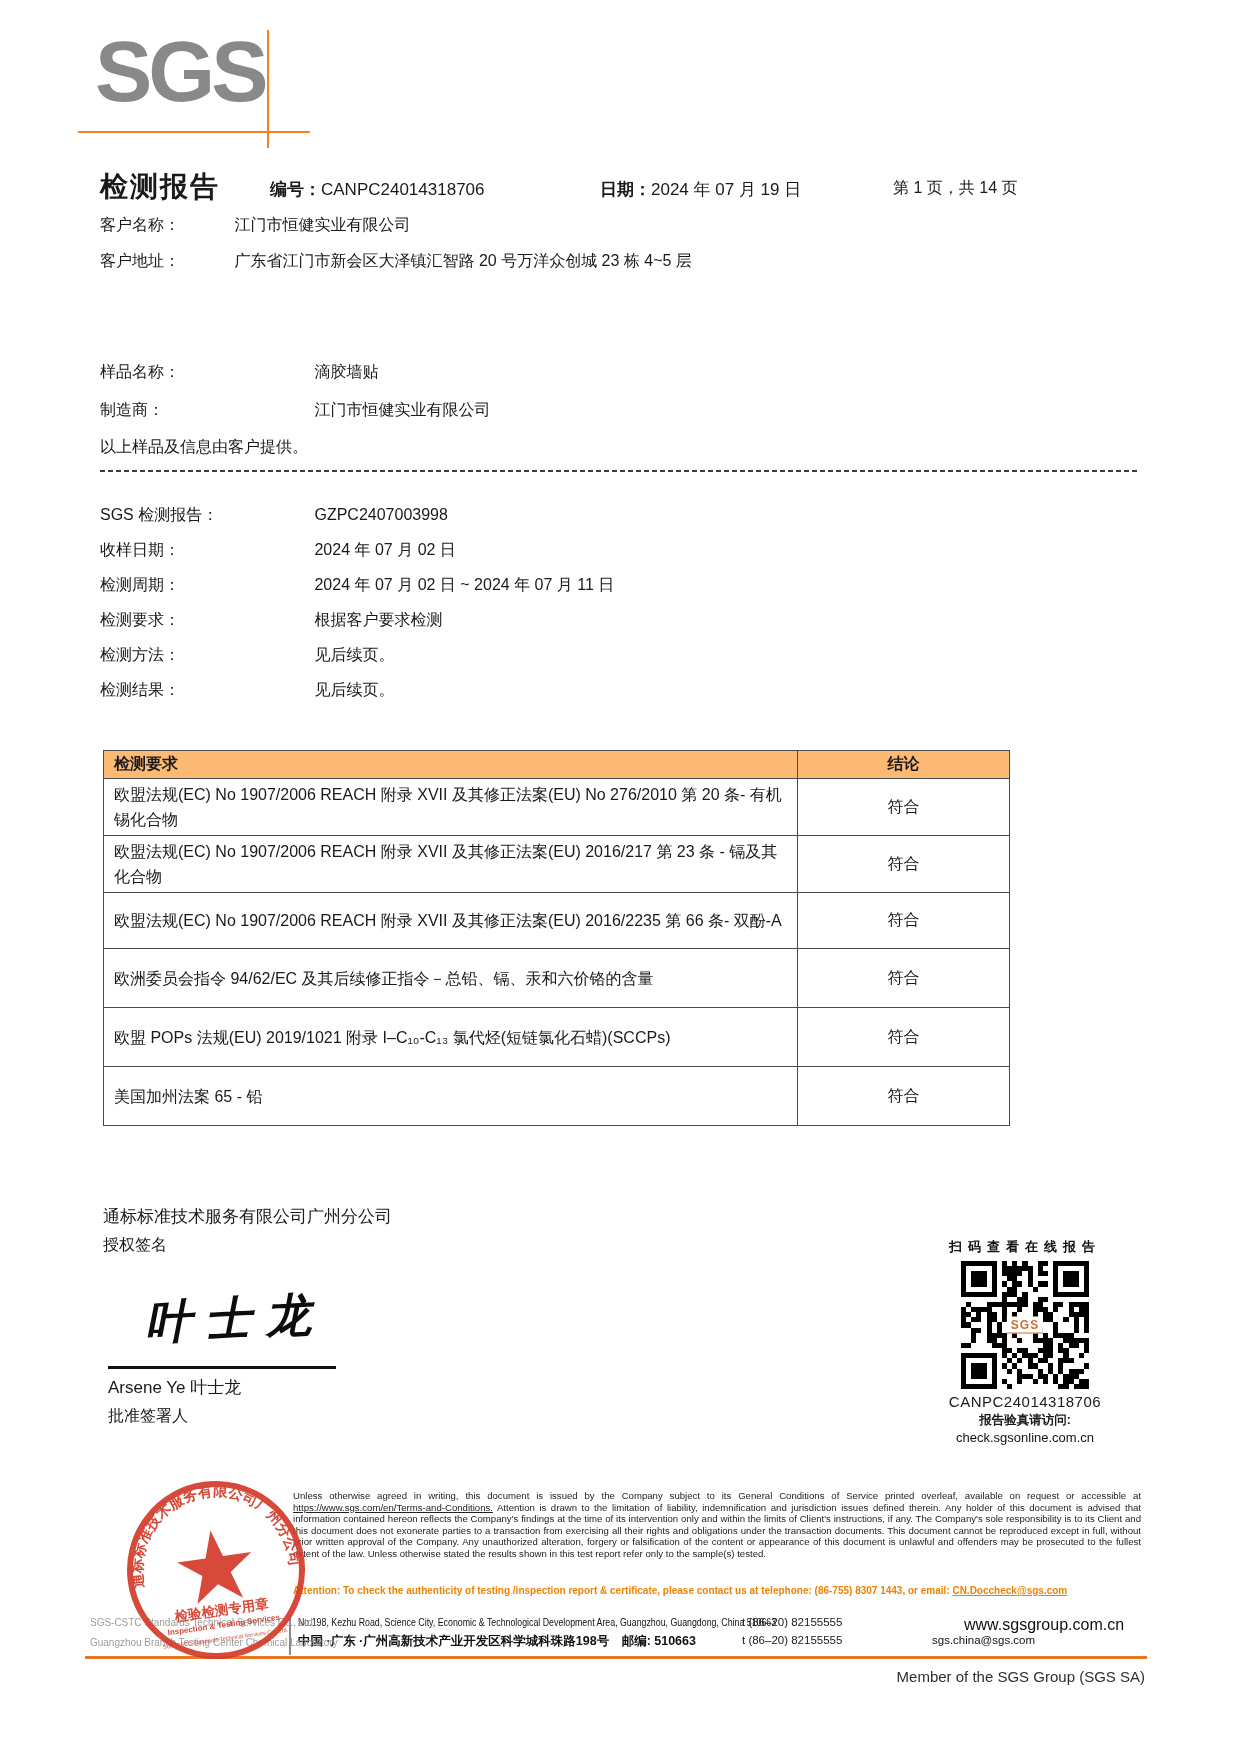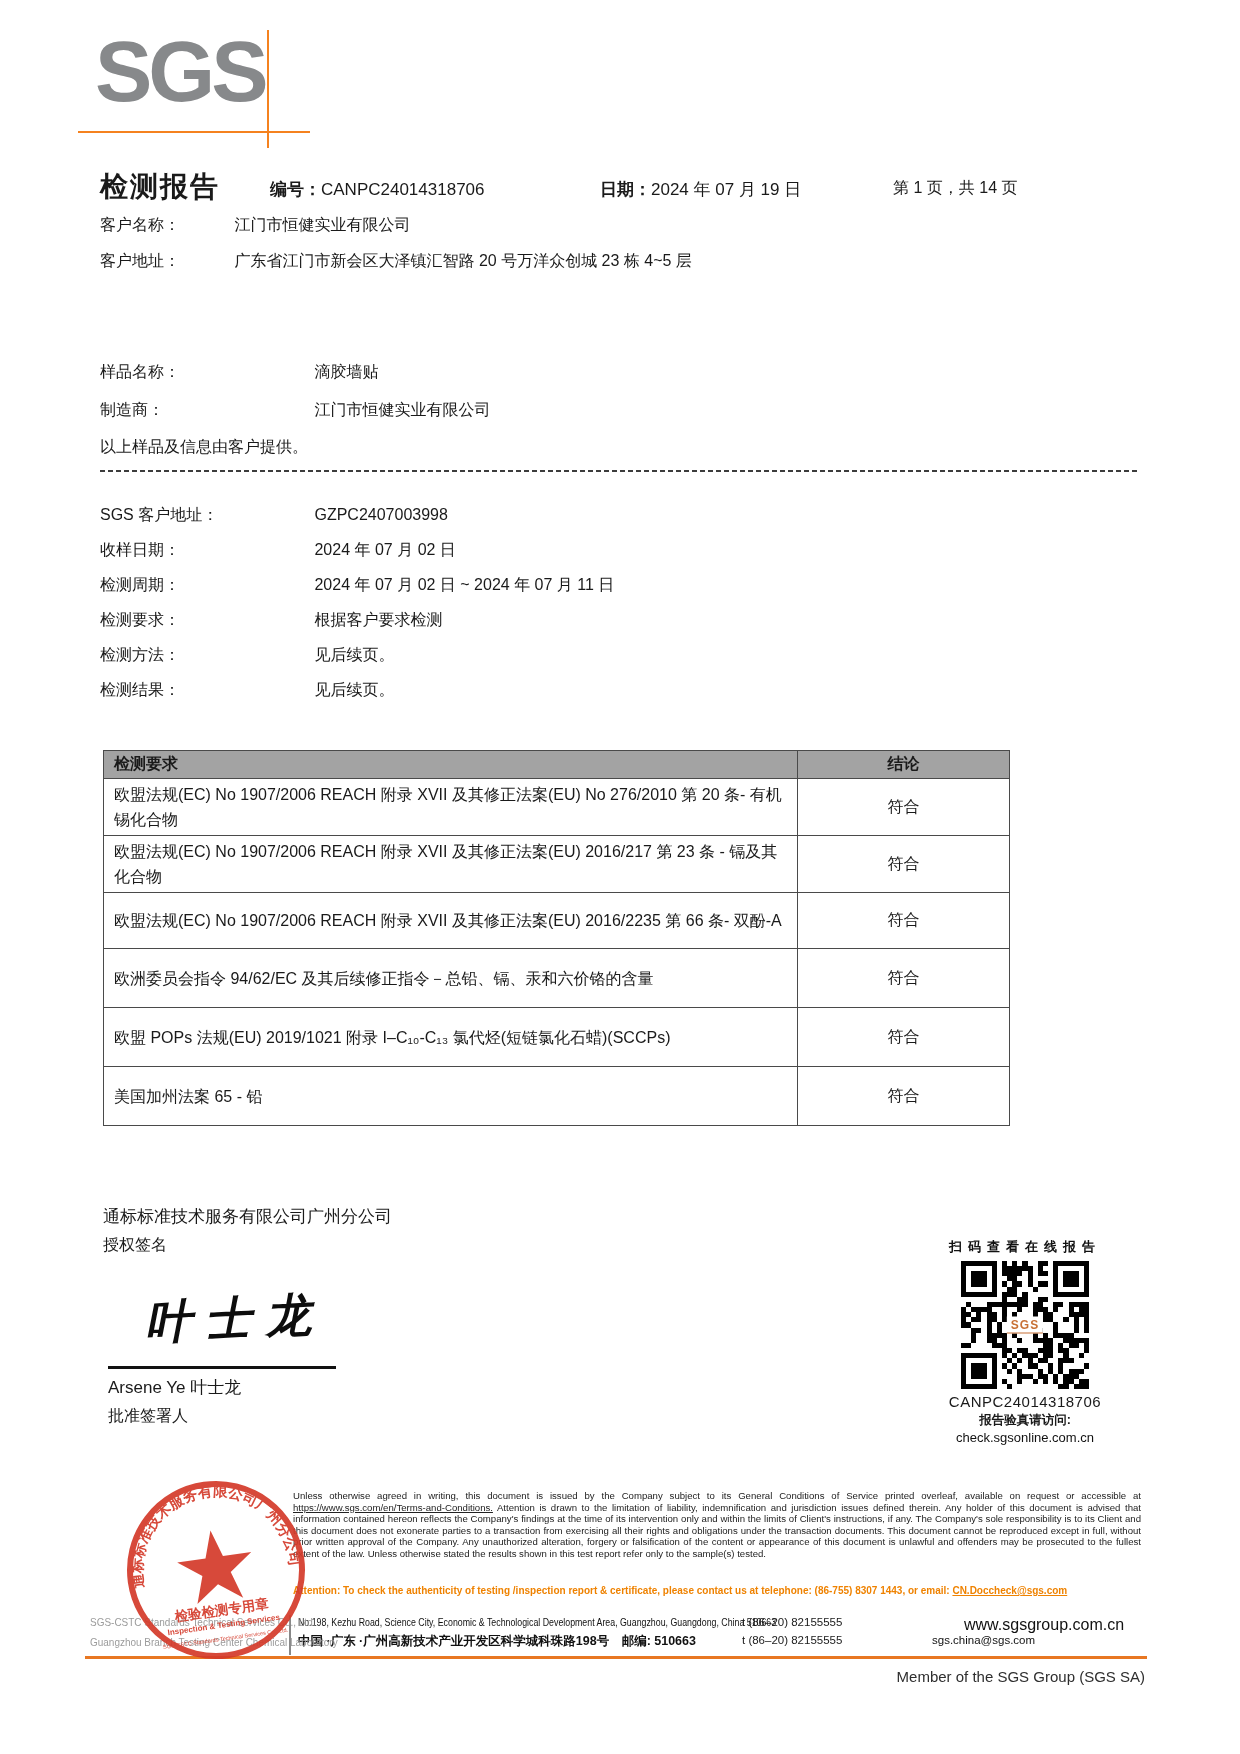--- a/index.html
+++ b/index.html
@@ -26,21 +26,21 @@
   .row.client .lbl { width:130px; }
   .row.wide .lbl { width:210px; }
 
   .dashed-sep { position:absolute; left:100px; top:470px; width:1040px; height:2px;
     background:repeating-linear-gradient(90deg,#3c3c3c 0 5px,transparent 5px 8px); }
 
   
   .results { position:absolute; left:103px; top:750px; width:907px; border-collapse:collapse;
              font-size:16px; table-layout:fixed; }
   .results th, .results td { border:1.5px solid #4a4a4a; }
-  .results th { background:#a3a3a3; font-weight:bold; height:28px; }
+  .results th { background:#fdba74; font-weight:bold; height:28px; }
   .results th.req-h { text-align:left; padding:2px 10px; }
   .results th.con-h { width:212px; text-align:center; }
   .results td.req { padding:3px 10px; line-height:25px; }
   .results td.con { text-align:center; }
   .results tr.tall td { height:56px; }
   .results tr.short td { height:59px; }
 
   
   .sig-company { position:absolute; left:103px; top:1205px; font-size:17px; }
   .sig-auth    { position:absolute; left:103px; top:1235px; font-size:16px; }
@@ -120,21 +120,21 @@
   </div>
   <div class="row wide" style="top:400px">
     <span class="lbl">制造商：</span>
     <span>江门市恒健实业有限公司</span>
   </div>
   <div class="row" style="top:437px">以上样品及信息由客户提供。</div>
 
   <div class="dashed-sep"></div>
 
   <div class="row wide" style="top:505px">
-    <span class="lbl">SGS 客户地址：</span>
+    <span class="lbl">SGS 检测报告：</span>
     <span>GZPC2407003998</span>
   </div>
   <div class="row wide" style="top:540px">
     <span class="lbl">收样日期：</span>
     <span>2024 年 07 月 02 日</span>
   </div>
   <div class="row wide" style="top:575px">
     <span class="lbl">检测周期：</span>
     <span>2024 年 07 月 02 日 ~ 2024 年 07 月 11 日</span>
   </div>

